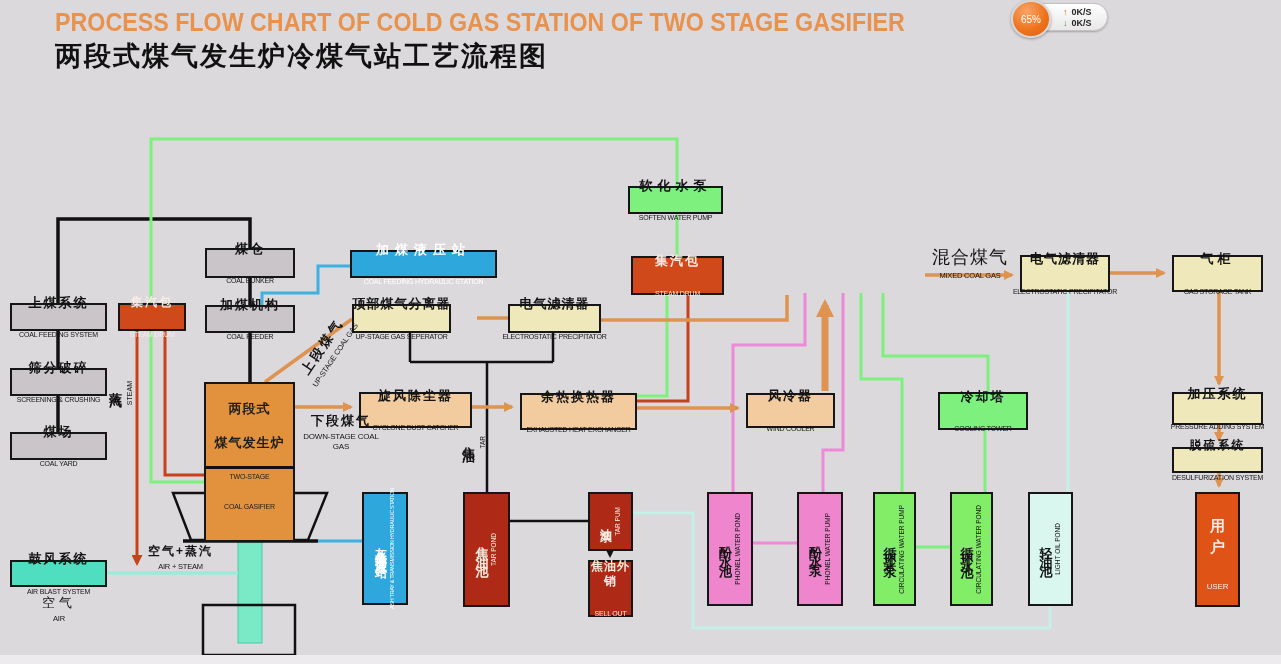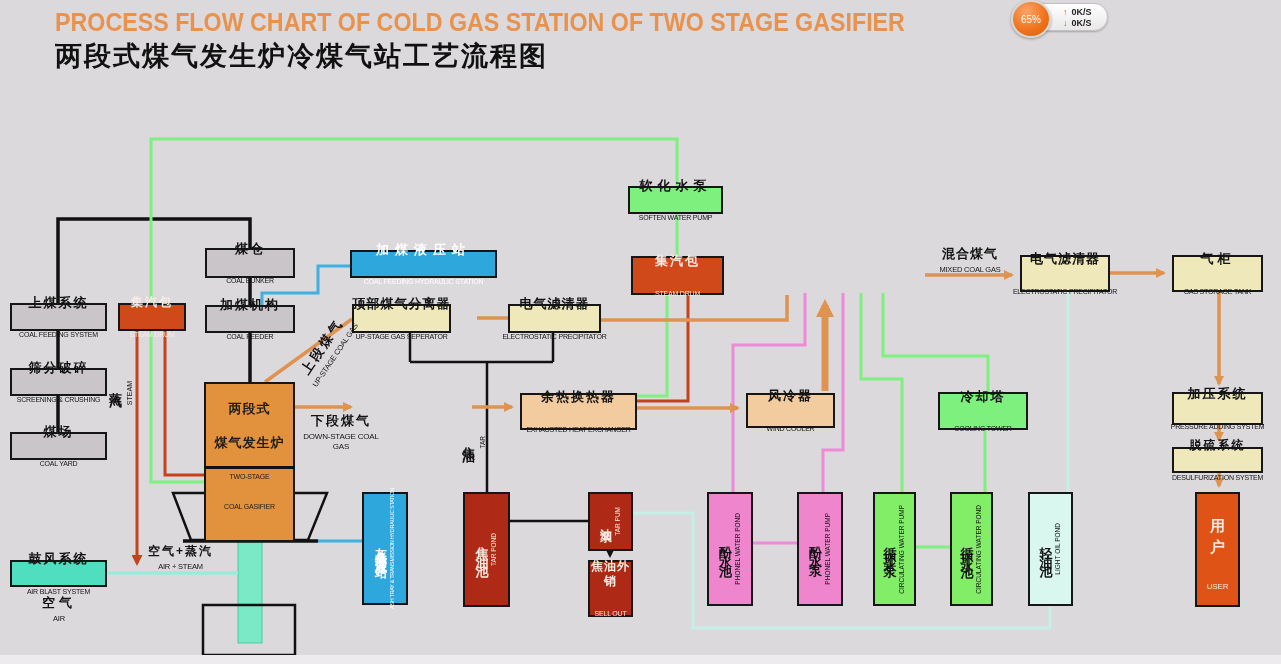--- a/index.html
+++ b/index.html
@@ -209,20 +209,24 @@
   </div>
 
   <div class="box orange" style="left:204px;top:382px;width:91px;height:160px;justify-content:flex-start;padding-top:18px">
     <div class="zh" style="letter-spacing:1px">两段式</div>
     <div class="zh" style="letter-spacing:1px">煤气发生炉</div>
     <div class="en" style="margin-top:4px">TWO-STAGE</div>
     <div class="en">COAL GASIFIER</div>
   </div>
   <div class="gas-line"></div>
 
+  <div class="box peach" style="left:359px;top:392px;width:113px;height:36px">
+    <div class="zh">旋风除尘器</div>
+    <div class="en">CYCLONE DUST CATCHER</div>
+  </div>
   <div class="box peach" style="left:520px;top:393px;width:117px;height:37px">
     <div class="zh">余热换热器</div>
     <div class="en">EXHAUSTED HEAT EXCHANGER</div>
   </div>
   <div class="box peach" style="left:746px;top:393px;width:89px;height:35px">
     <div class="zh">风冷器</div>
     <div class="en">WIND COOLER</div>
   </div>
   <div class="box green" style="left:938px;top:392px;width:90px;height:38px">
     <div class="zh">冷却塔</div>
@@ -292,29 +296,29 @@
   </div>
   <div class="lbl" style="left:297px;top:412px;width:88px">
     <div class="zh" style="font-weight:bold;letter-spacing:2px">下段煤气</div>
     <div class="en wrap" style="font-size:8px">DOWN-STAGE COAL GAS</div>
   </div>
   <div class="lbl flexrow" style="left:459px;top:436px">
     <div class="vzh" style="letter-spacing:3px">焦油</div>
     <div class="ven" style="font-size:6.5px;color:#141414">TAR</div>
   </div>
   <div class="lbl" style="left:924px;top:245px;width:92px">
-    <div class="zh" style="font-weight:bold;font-size:13px;letter-spacing:1px">混合煤气</div>
+    <div class="zh" style="font-weight:normal;font-size:18px;letter-spacing:1px">混合煤气</div>
     <div class="en">MIXED COAL GAS</div>
   </div>
   <div class="lbl" style="left:138px;top:543px;width:85px">
     <div class="zh" style="font-weight:bold;font-size:12px">空气+蒸汽</div>
     <div class="en">AIR + STEAM</div>
   </div>
   <div class="lbl" style="left:30px;top:594px;width:58px">
-    <div class="zh" style="font-weight:bold;letter-spacing:4px">空气</div>
+    <div class="zh" style="font-weight:normal;letter-spacing:4px">空气</div>
     <div class="en">AIR</div>
   </div>
 
   <div class="net-widget">
     <div class="nw-pill">
       <div class="nw-row">
         <span class="nw-up">↑</span>
         <span class="nw-val">0K/S</span>
       </div>
       <div class="nw-row">

